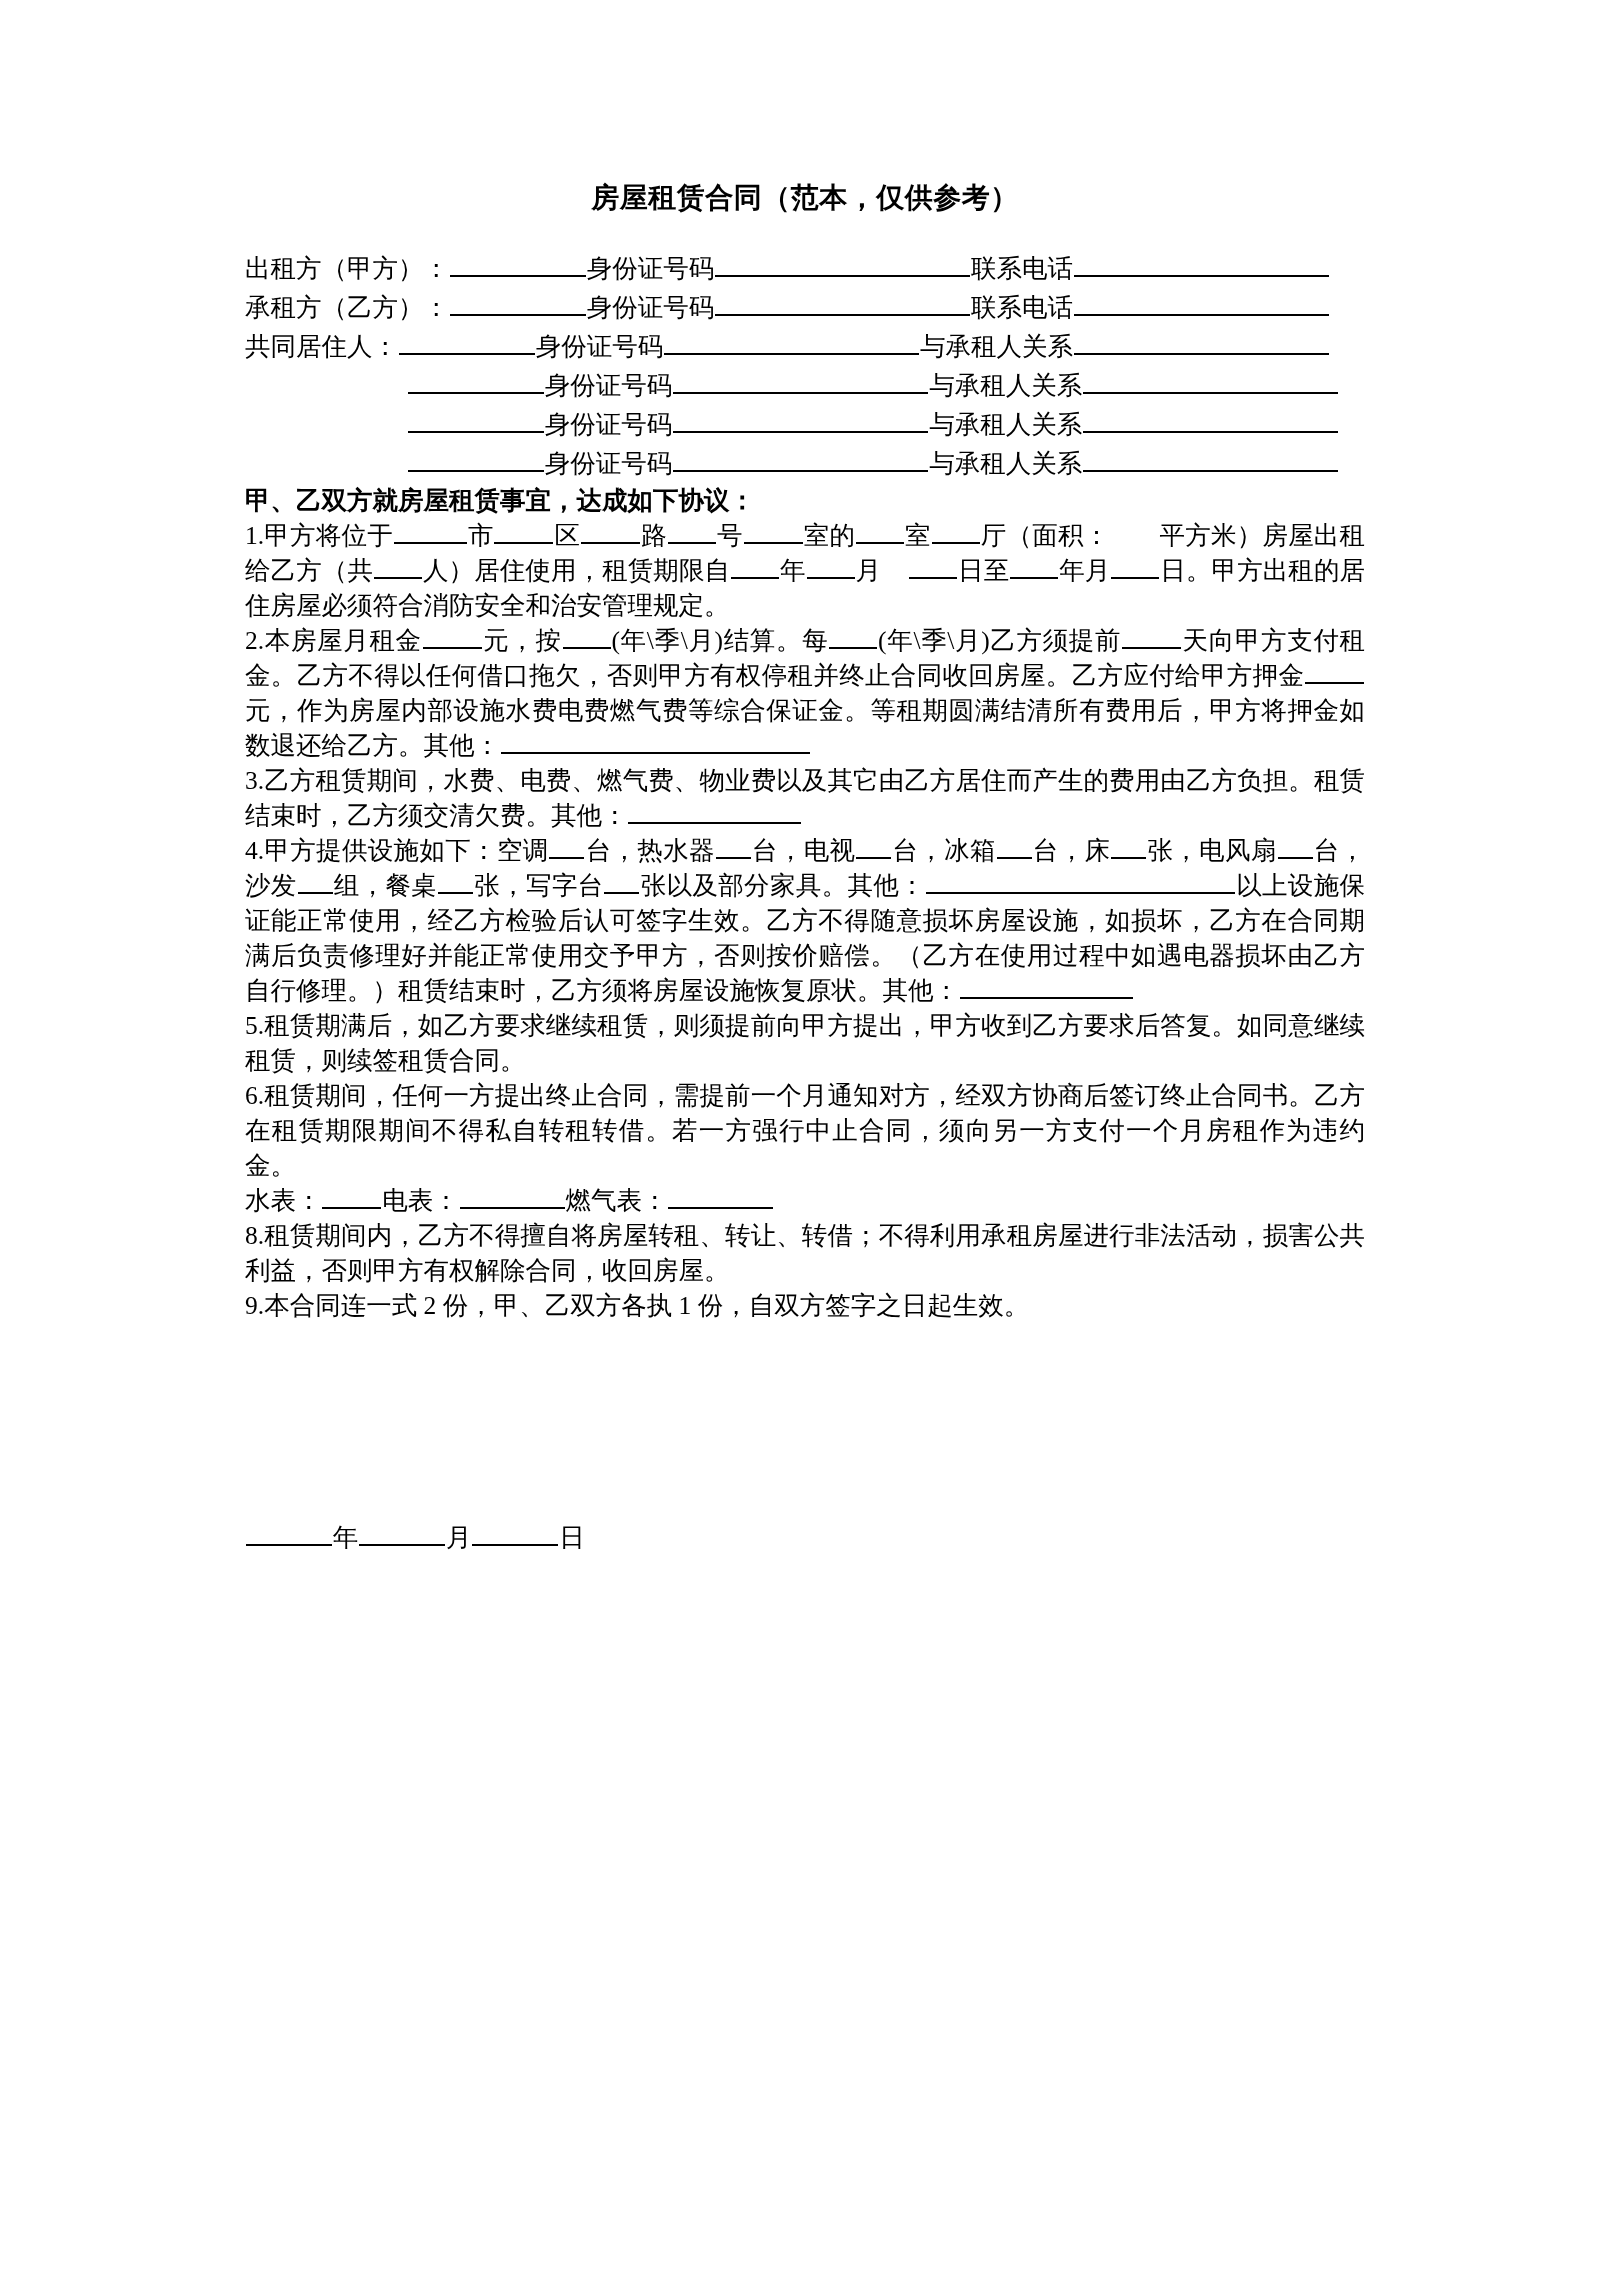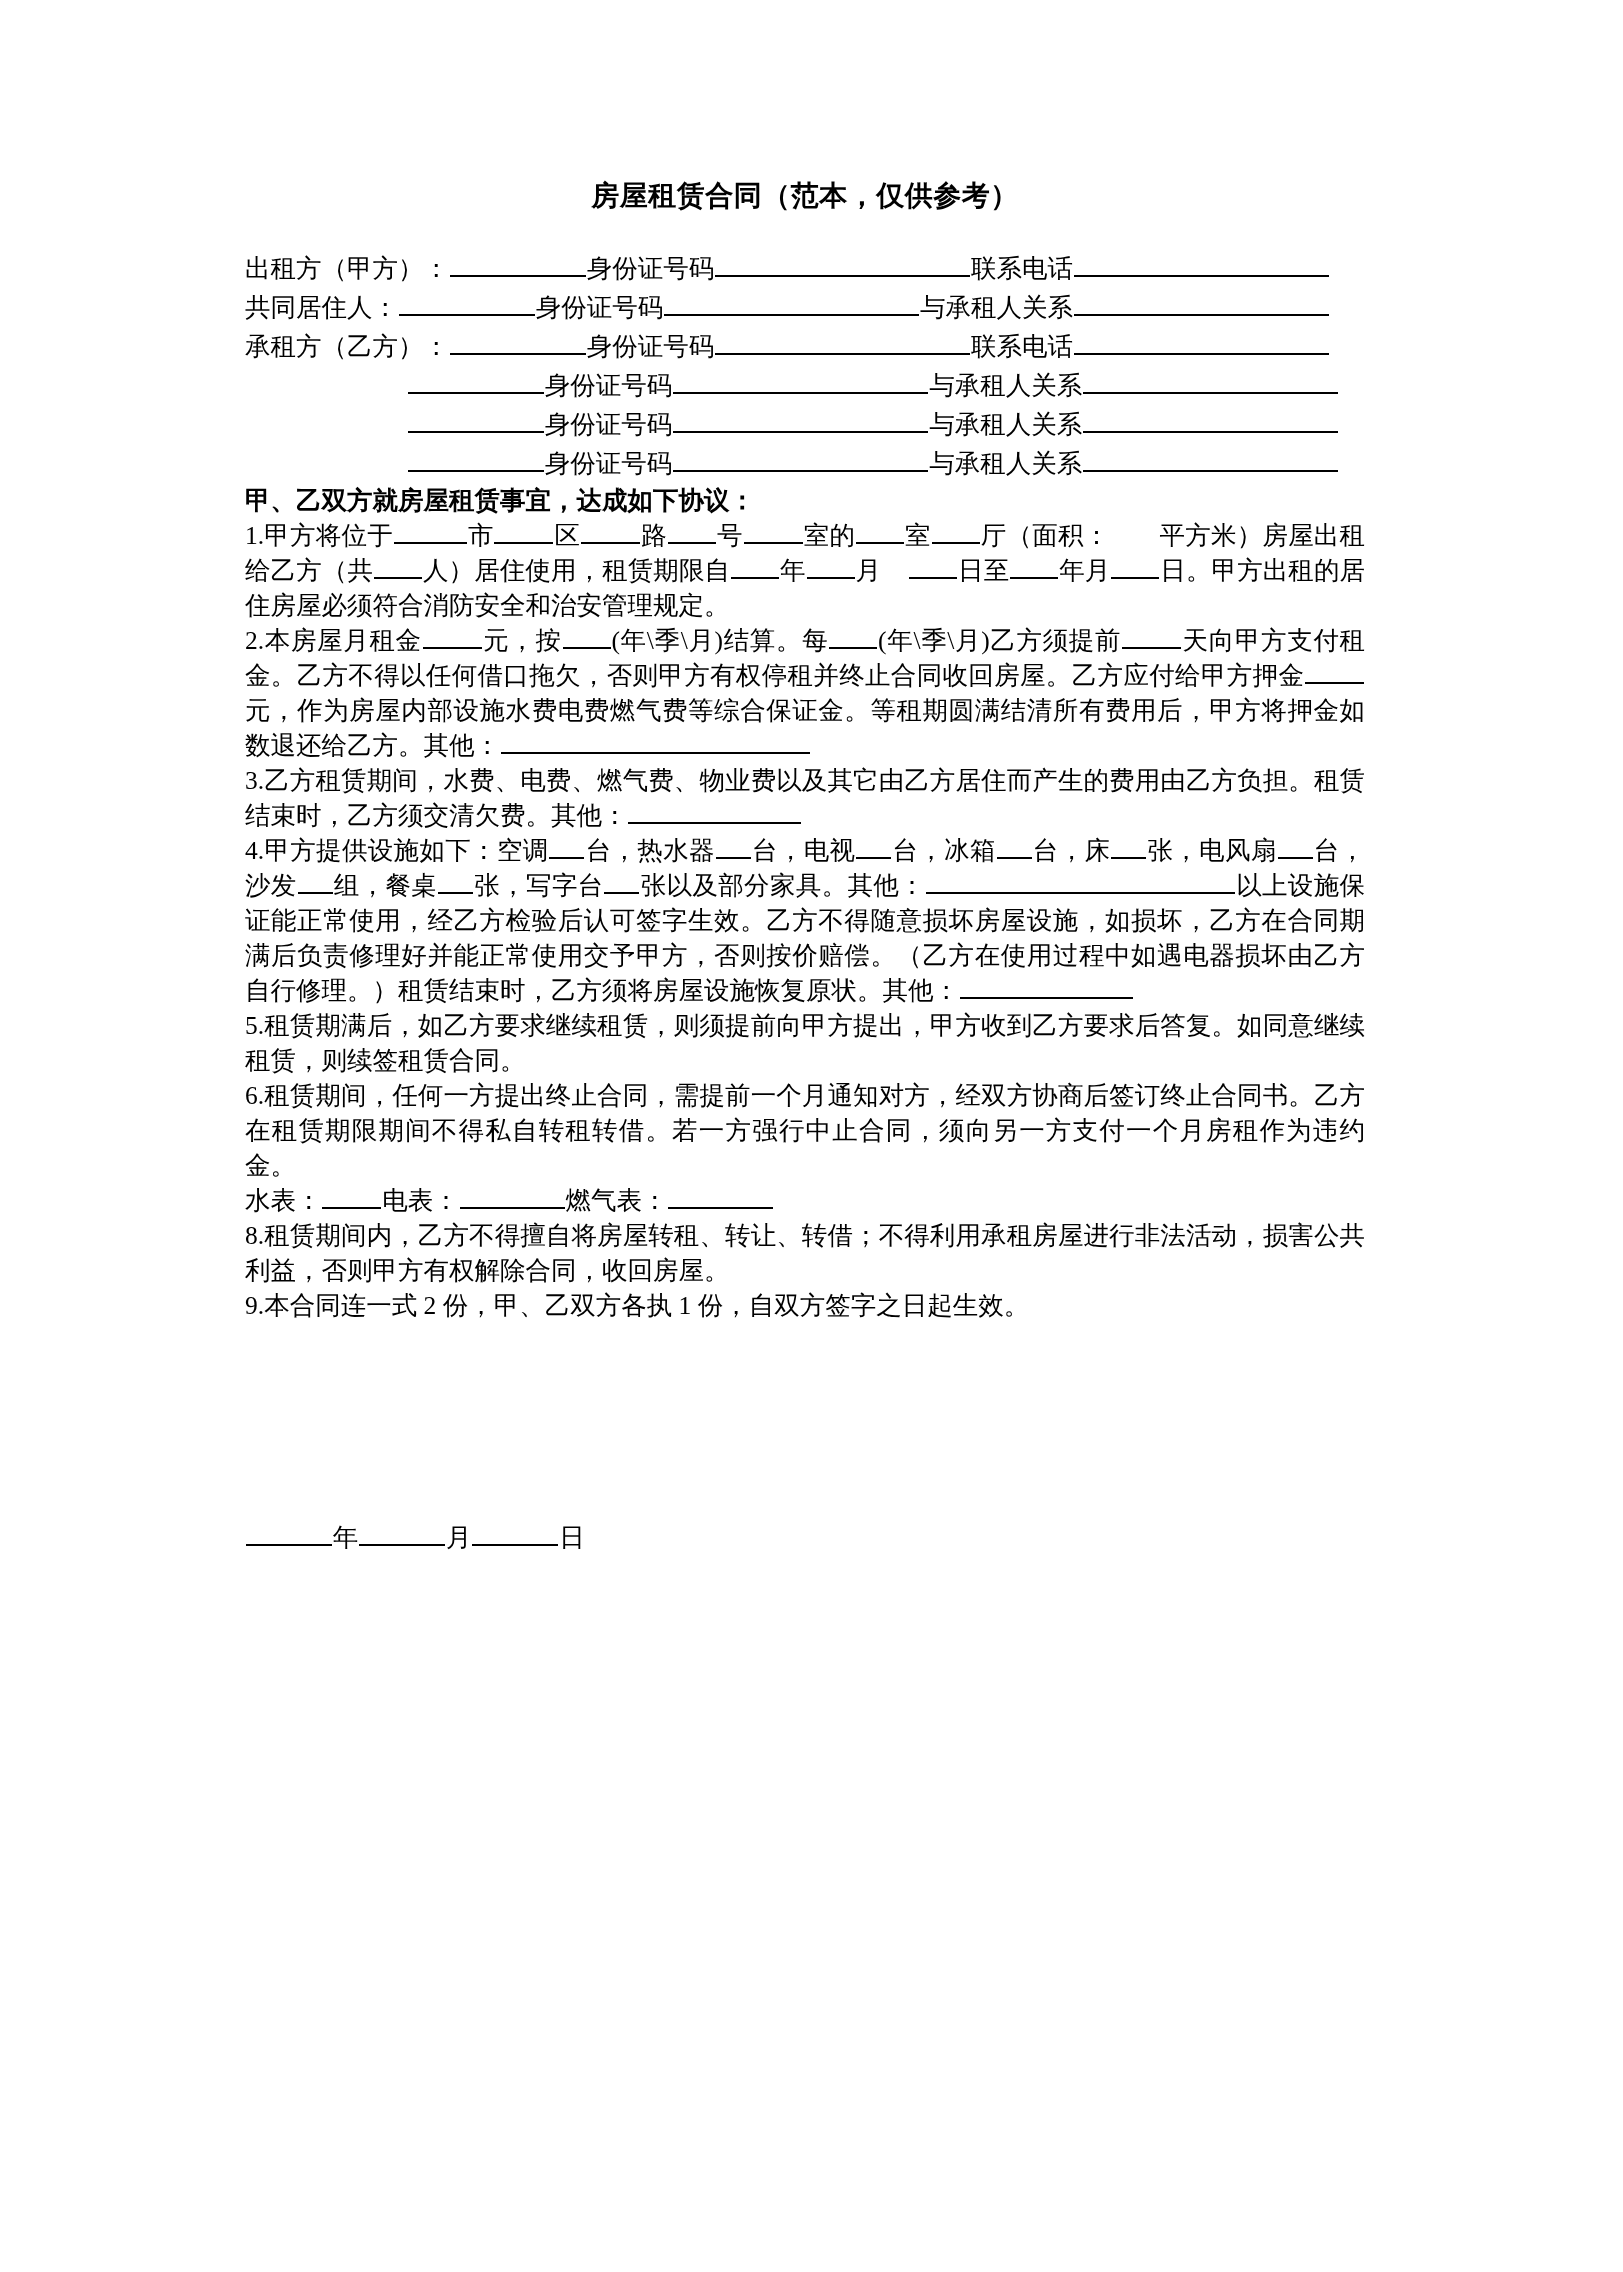--- a/index.html
+++ b/index.html
@@ -31,21 +31,20 @@
   
   .doc-title {
     text-align: center;
     font-size: 28px;
     font-weight: bold;
     letter-spacing: 0.5px;
     margin-top: 180px;
     margin-bottom: 0;
     line-height: 1.25;
     white-space: nowrap;
-    font-family: Liberation Mono, monospace;
   }
 
   
   .para {
     font-size: 25.5px;
     line-height: 35px;
     text-align: justify;
     text-justify: inter-character;
     margin: 0;
     word-break: break-all;
@@ -116,25 +115,25 @@
 
     <div class="doc-title">房屋租赁合同（范本，仅供参考）</div>
 
     <div class="block-gap-top-1">
 
       <div class="party-row">
         <span>出租方（甲方）：</span><span class="blank b-xl"></span><span>身份证号码</span><span class="blank b-long"></span><span>联系电话</span><span class="blank b-long"></span>
       </div>
 
       <div class="party-row">
-        <span>共同居住人：</span><span class="blank b-xl"></span><span>身份证号码</span><span class="blank b-long"></span><span>与承租人关系</span><span class="blank b-long"></span>
+        <span>承租方（乙方）：</span><span class="blank b-xl"></span><span>身份证号码</span><span class="blank b-long"></span><span>联系电话</span><span class="blank b-long"></span>
       </div>
 
       <div class="party-row">
-        <span>承租方（乙方）：</span><span class="blank b-xl"></span><span>身份证号码</span><span class="blank b-long"></span><span>联系电话</span><span class="blank b-long"></span>
+        <span>共同居住人：</span><span class="blank b-xl"></span><span>身份证号码</span><span class="blank b-long"></span><span>与承租人关系</span><span class="blank b-long"></span>
       </div>
 
       <div class="party-row indent-resident">
         <span class="blank b-xl"></span><span>身份证号码</span><span class="blank b-long"></span><span>与承租人关系</span><span class="blank b-long"></span>
       </div>
 
       <div class="party-row indent-resident">
         <span class="blank b-xl"></span><span>身份证号码</span><span class="blank b-long"></span><span>与承租人关系</span><span class="blank b-long"></span>
       </div>
 

